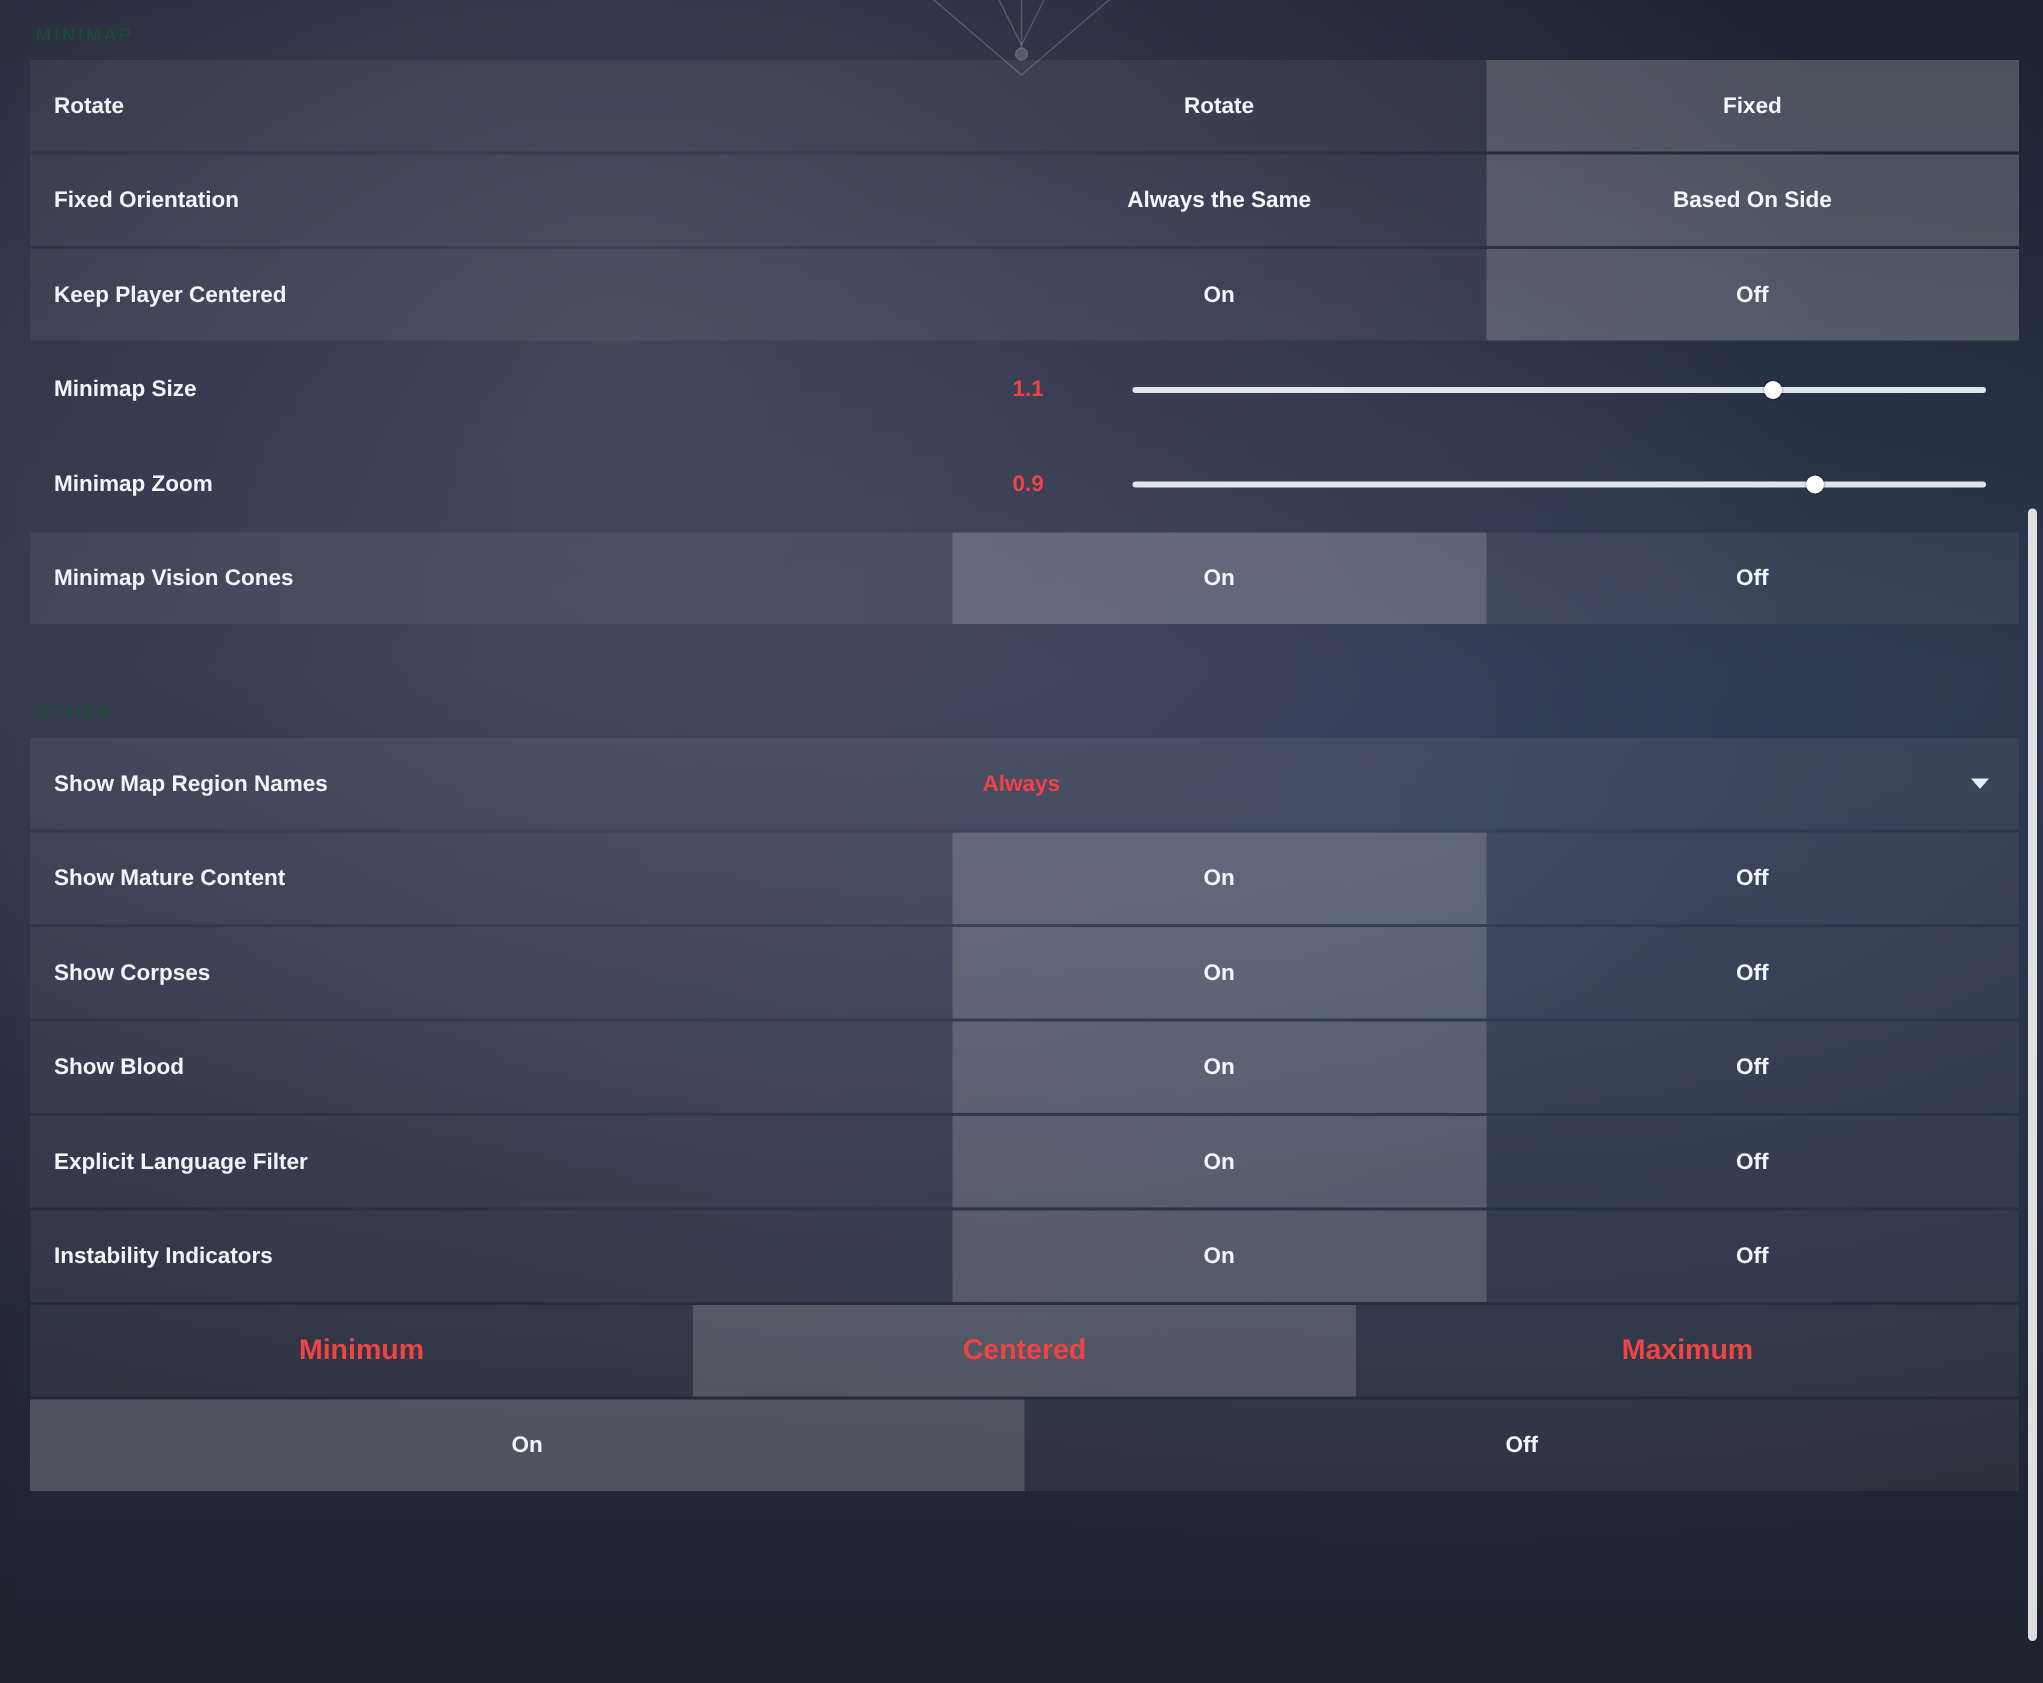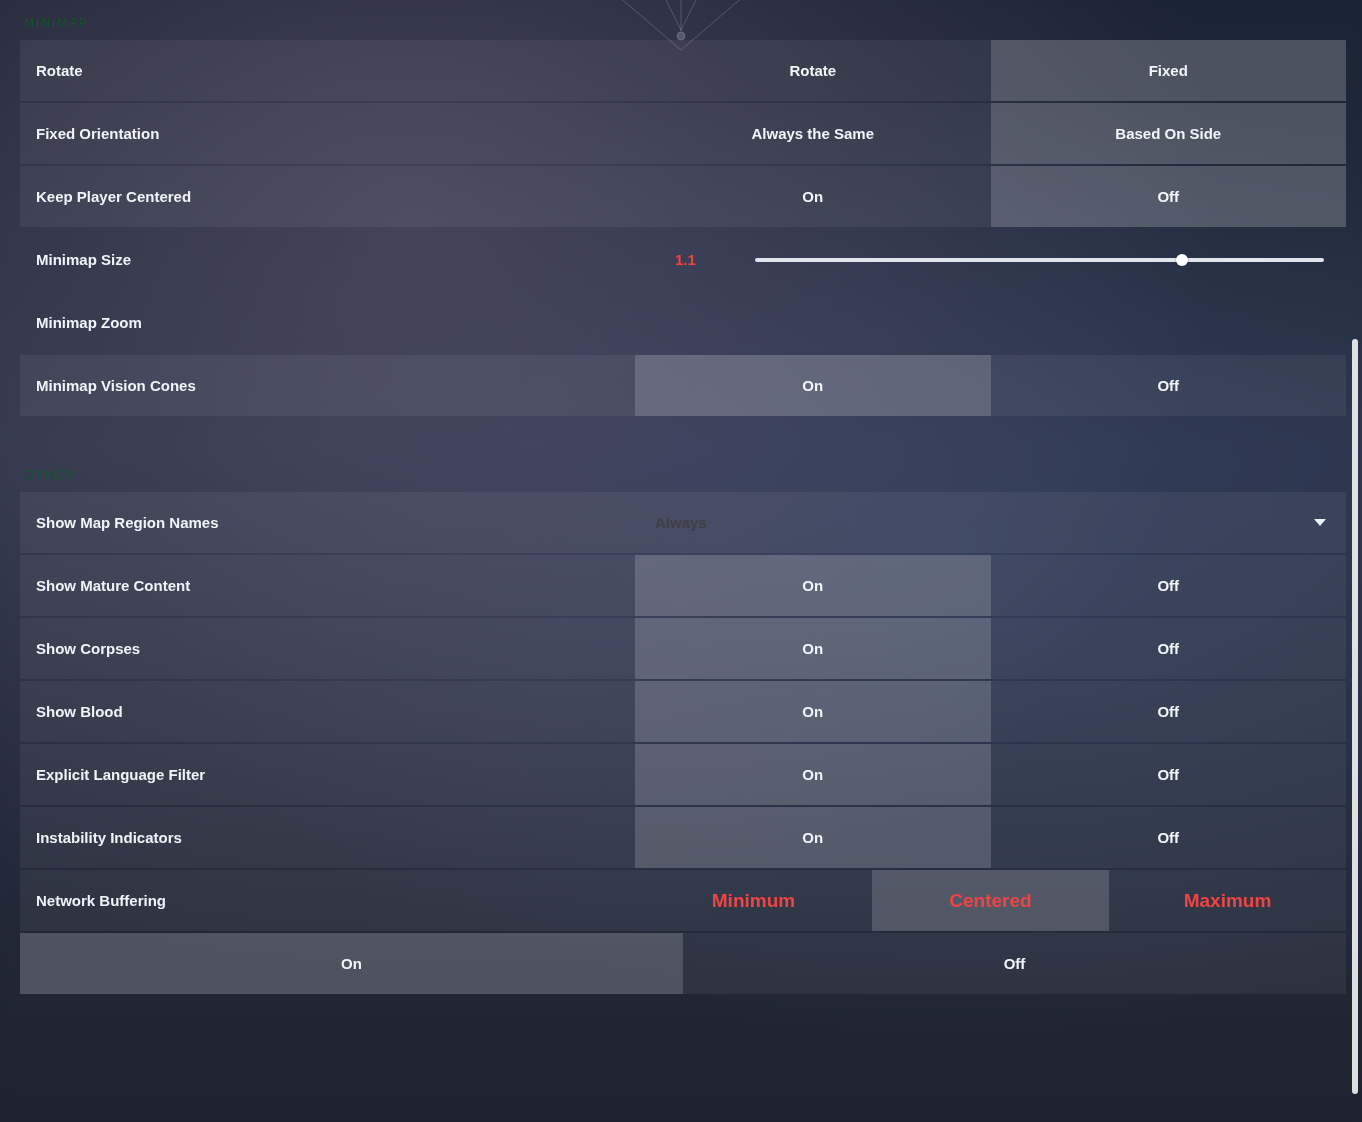--- a/index.html
+++ b/index.html
@@ -145,21 +145,21 @@
   }
   .dropdown {
     width: 100%;
     display: flex;
     align-items: center;
     justify-content: space-between;
     padding: 0 20px;
     cursor: pointer;
     font-size: 15px;
     font-weight: 600;
-    color: #404040;
+    color: #ef4444;
   }
   .caret {
     width: 0; height: 0;
     border-left: 6px solid transparent;
     border-right: 6px solid transparent;
     border-top: 7px solid #e9eef3;
   }
   .decor {
     position: absolute;
     top: -10px; left: 50%;
@@ -227,20 +227,29 @@
           <div class="slider">
             <div class="slider-track"></div>
             <div class="slider-thumb" style="left: 75%;"></div>
           </div>
         </div>
       </div>
     </div>
 
     <div class="row">
       <div class="label">Minimap Zoom</div>
+      <div class="controls">
+        <div class="slider-wrap">
+          <div class="slider-val">0.9</div>
+          <div class="slider">
+            <div class="slider-track"></div>
+            <div class="slider-thumb" style="left: 80%;"></div>
+          </div>
+        </div>
+      </div>
     </div>
 
     <div class="row row-bg">
       <div class="label">Minimap Vision Cones</div>
       <div class="controls">
         <div class="toggle-group">
           <div class="toggle-opt selected">On</div>
           <div class="toggle-opt">Off</div>
         </div>
       </div>
@@ -302,21 +311,20 @@
       <div class="label">Instability Indicators</div>
       <div class="controls">
         <div class="toggle-group">
           <div class="toggle-opt selected">On</div>
           <div class="toggle-opt">Off</div>
         </div>
       </div>
     </div>
 
     <div class="row row-bg">
-      <div class="label">Network Buffering</div>
       <div class="controls">
         <div class="tri-group">
           <div class="tri-opt">Minimum</div>
           <div class="tri-opt selected">Centered</div>
           <div class="tri-opt">Maximum</div>
         </div>
       </div>
     </div>
 
     <div class="row row-bg">

